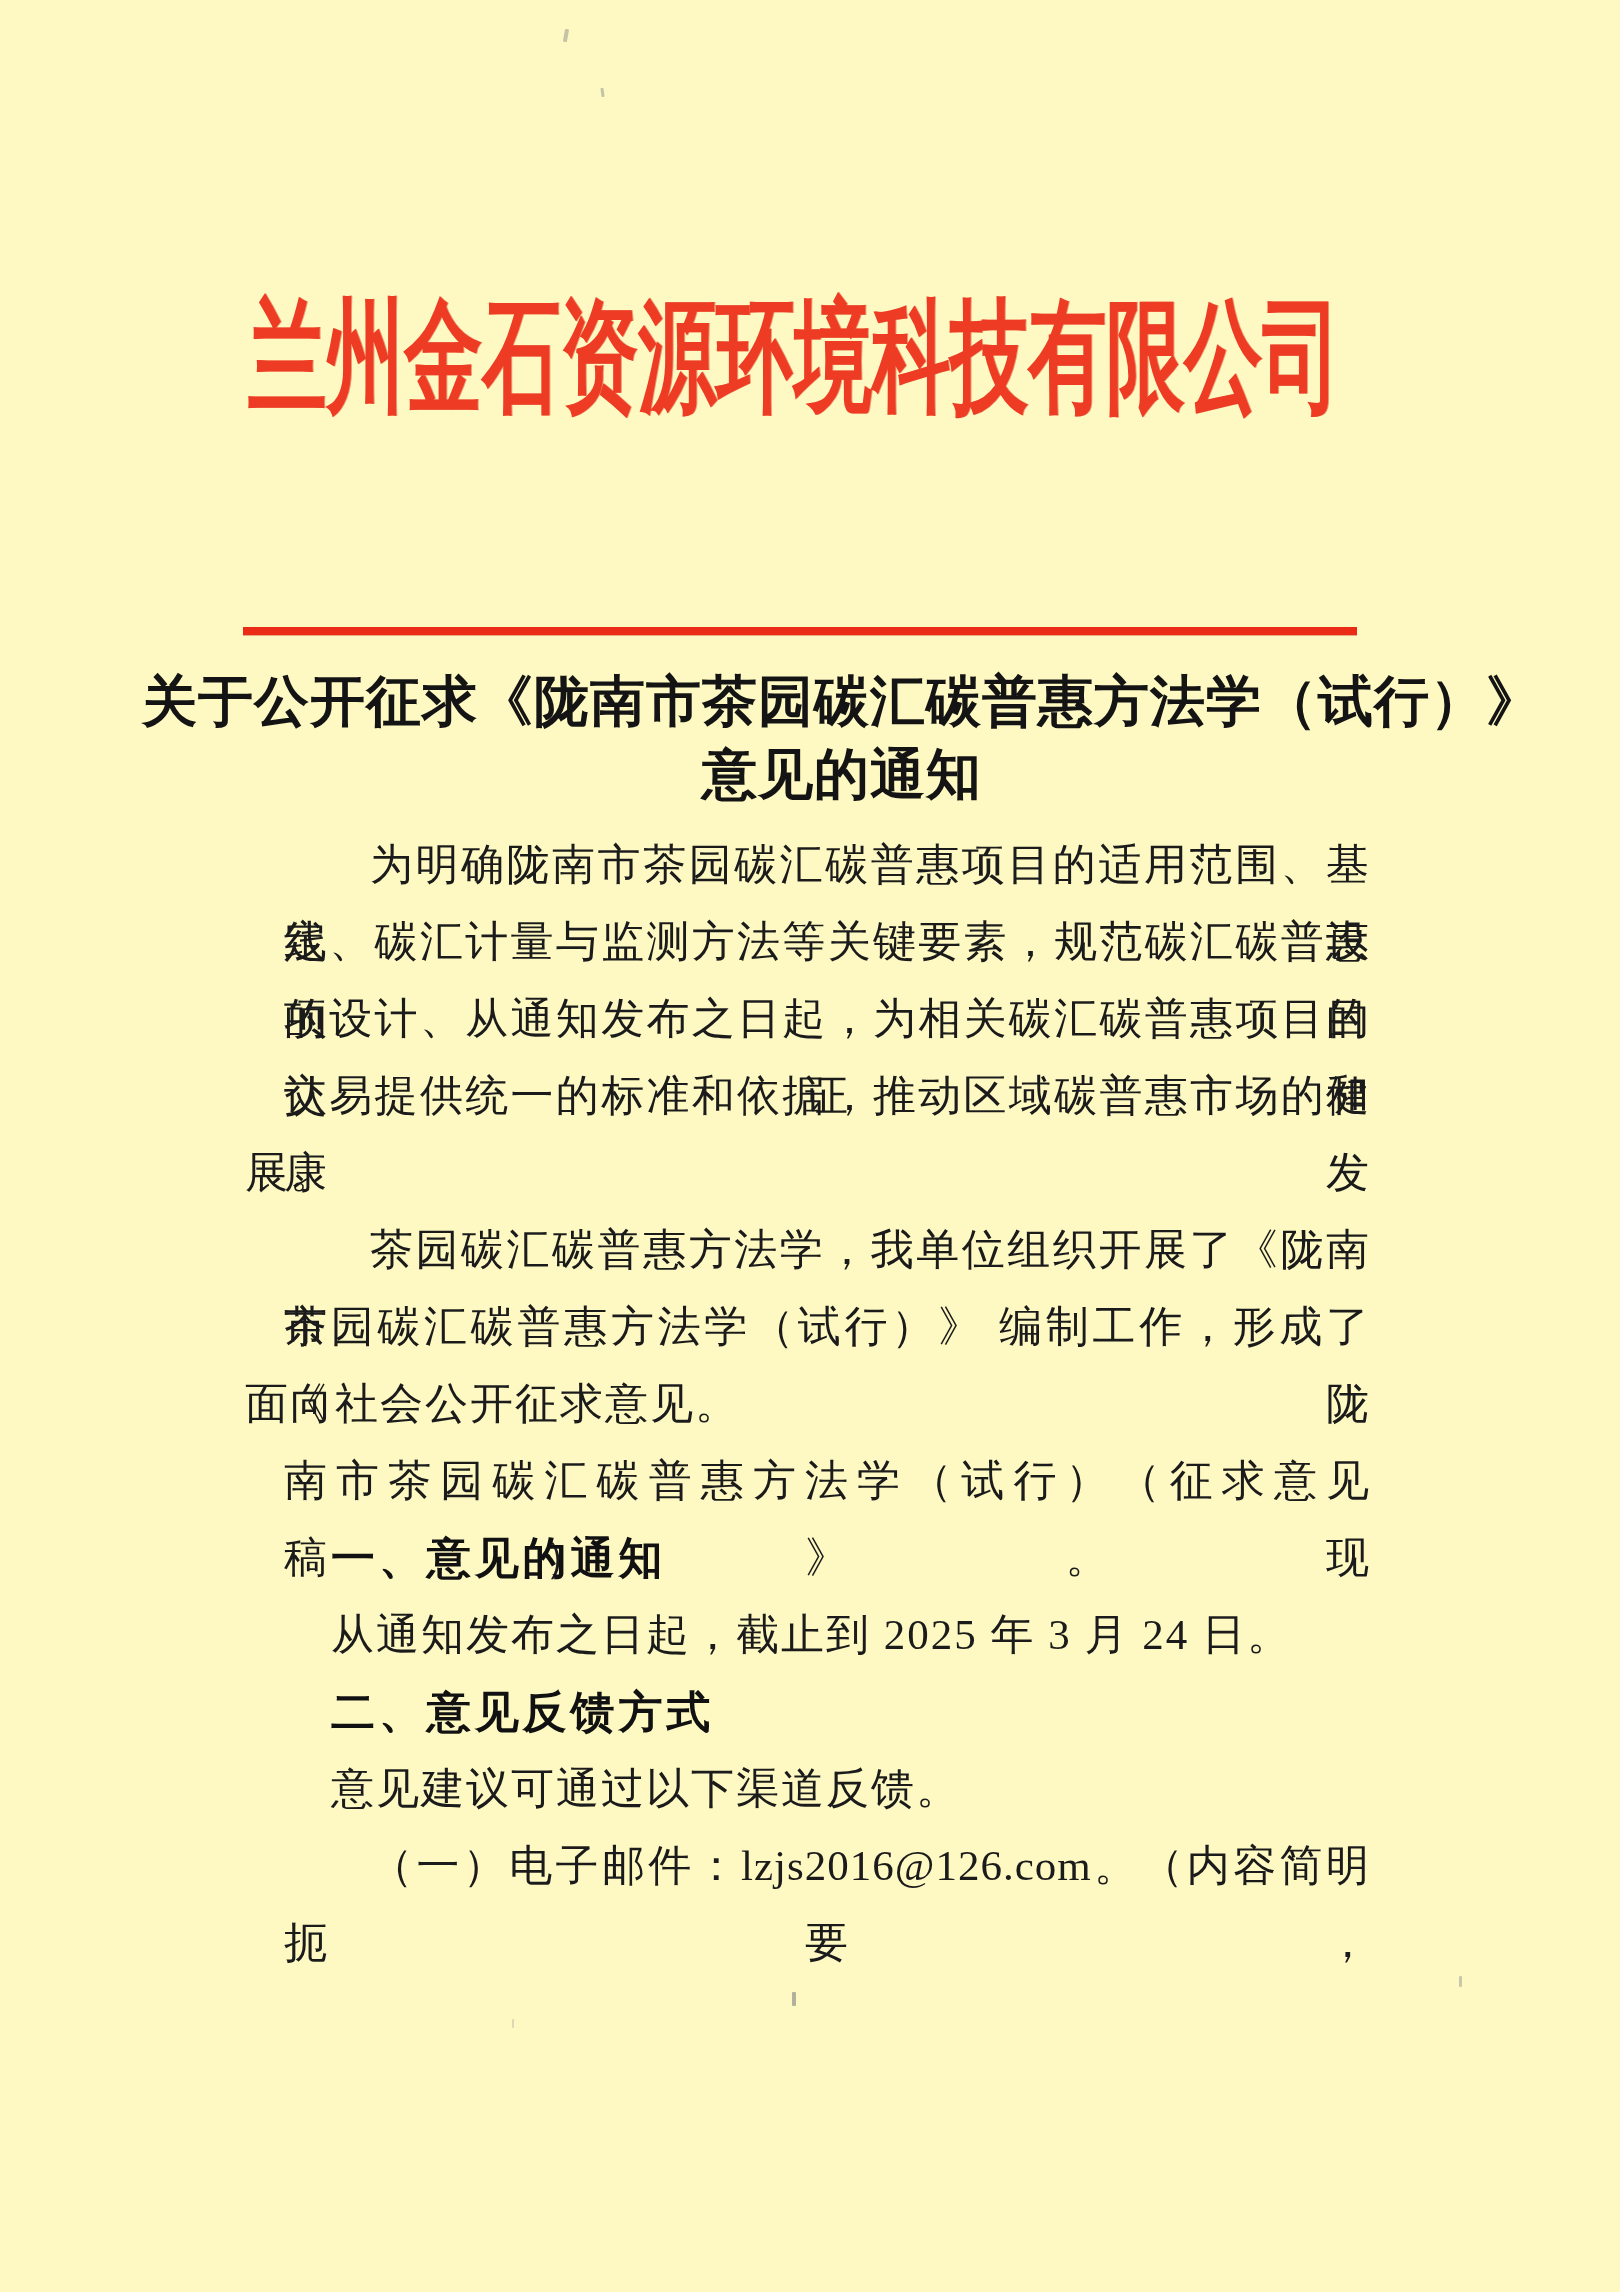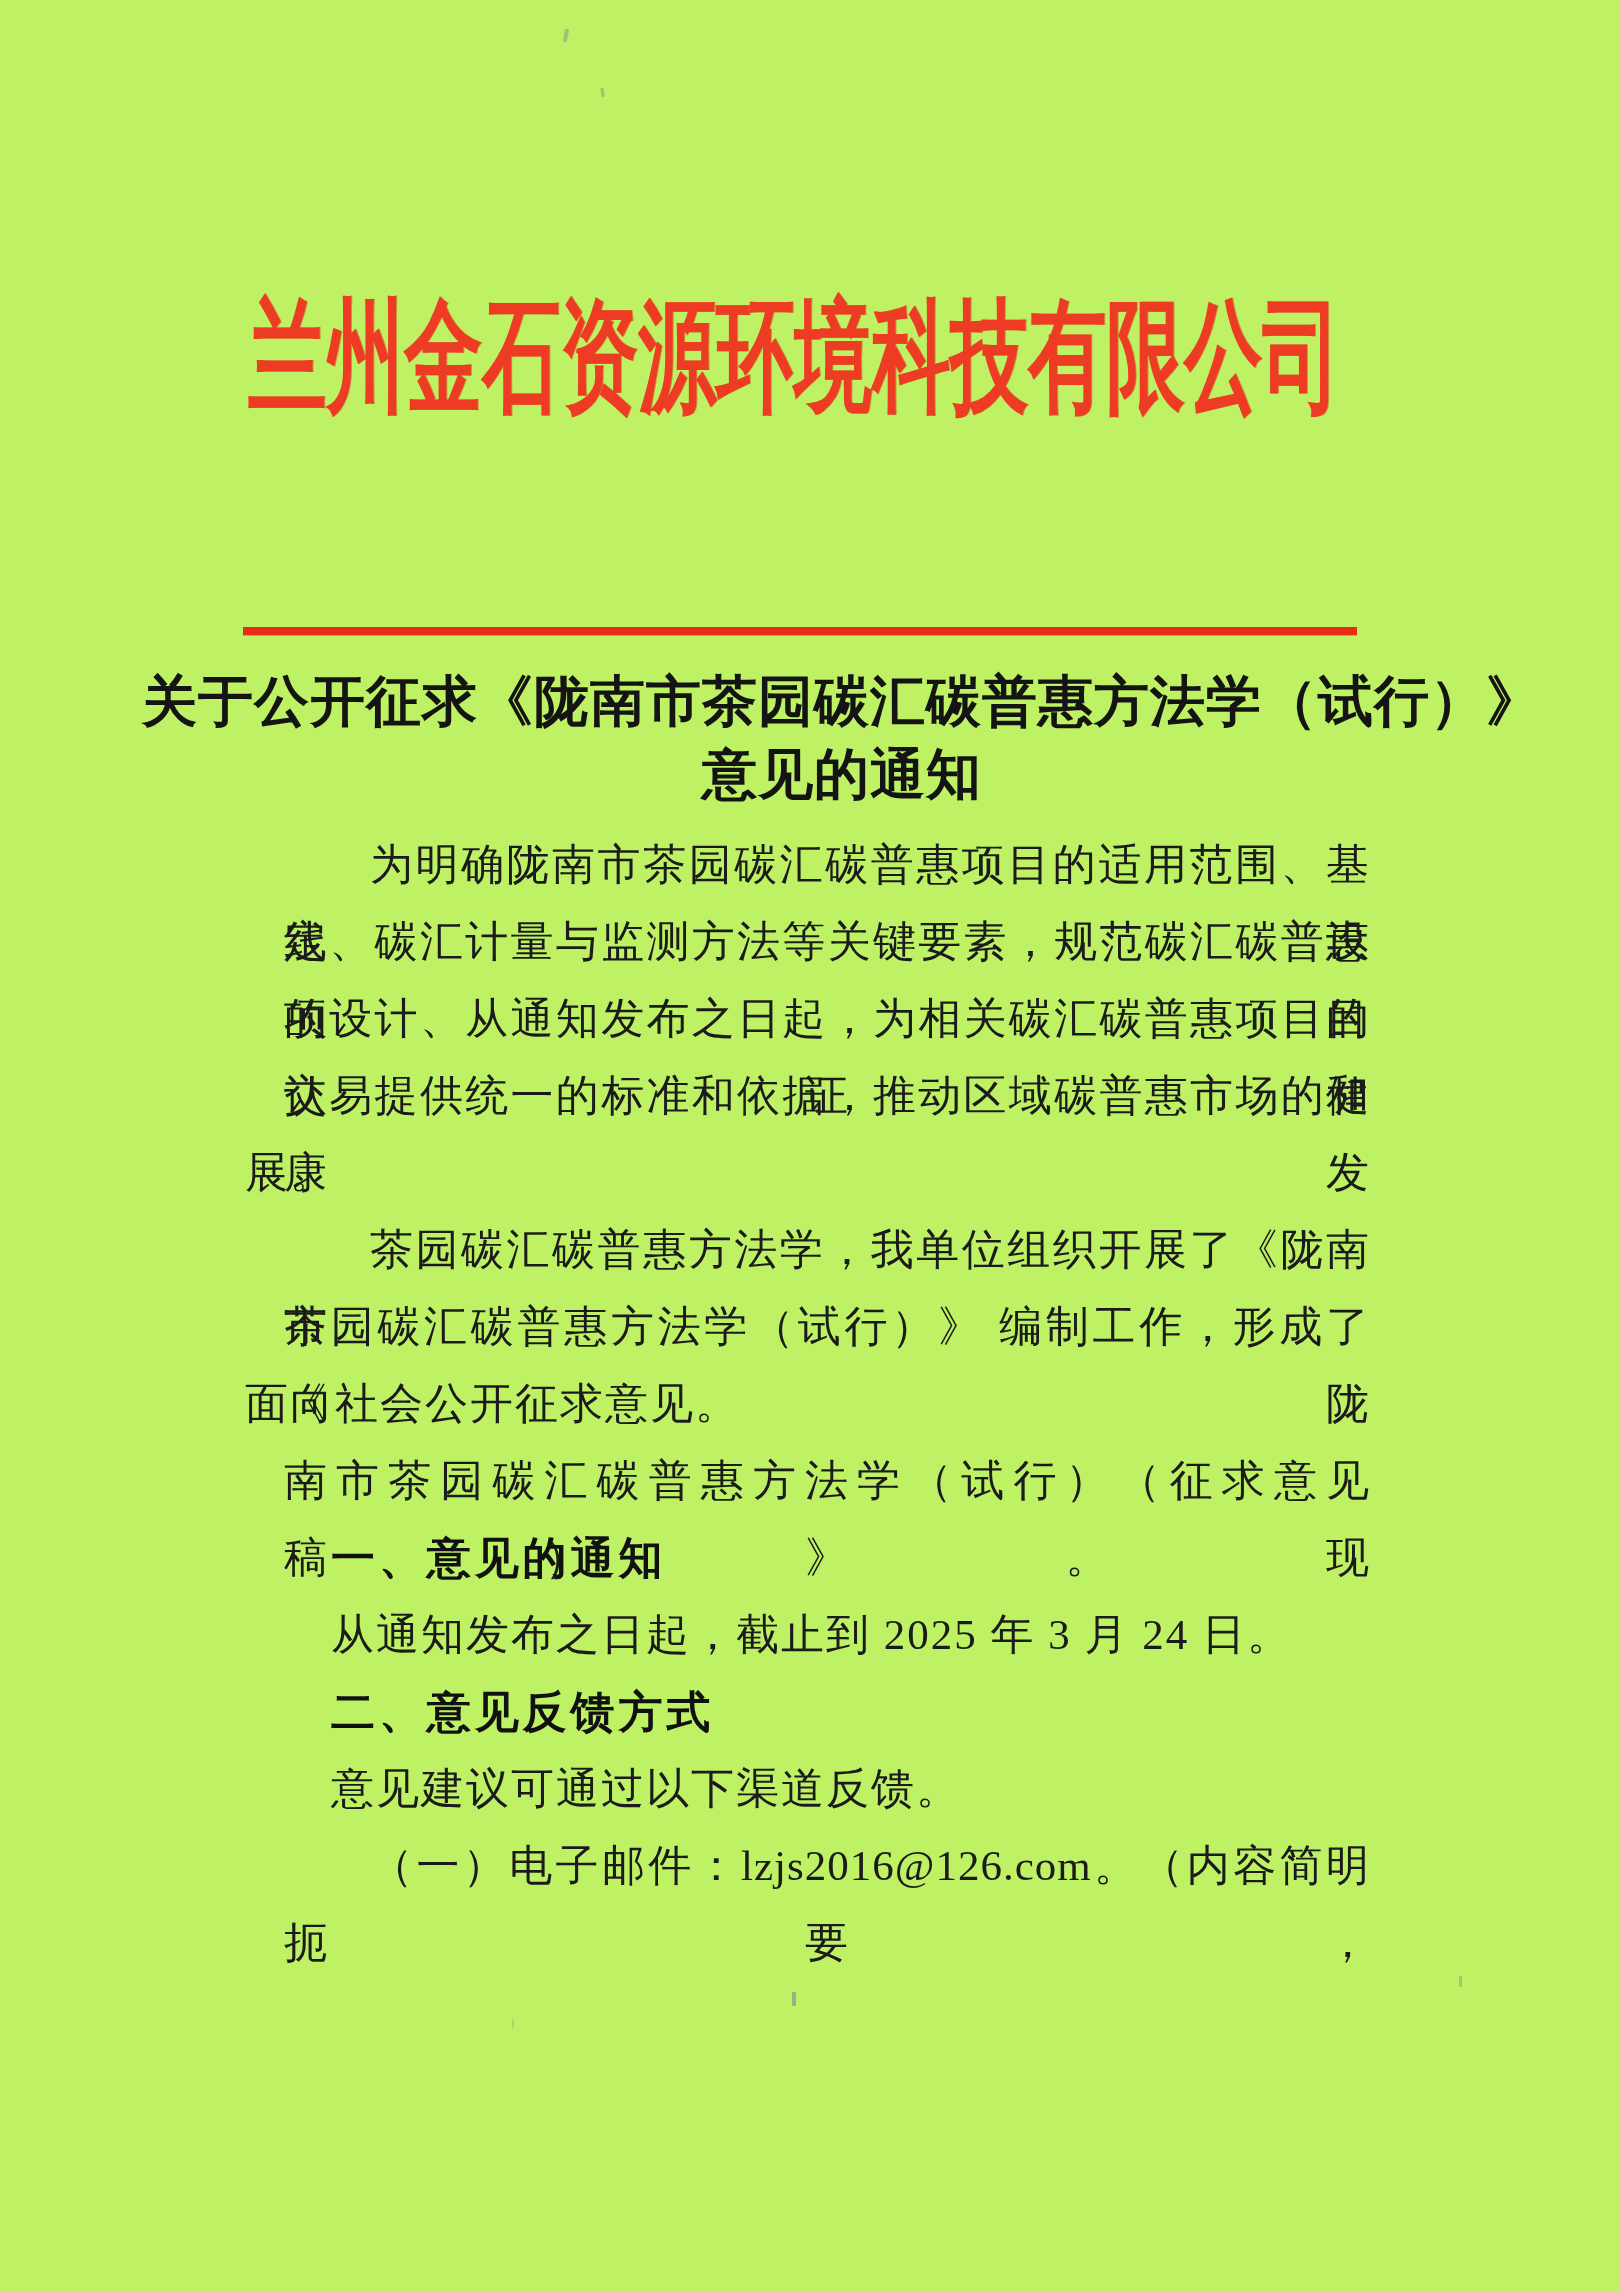--- a/index.html
+++ b/index.html
@@ -4,21 +4,21 @@
 <style>
   html, body { margin:0; padding:0; }
   body {
     width:1620px; height:2293px;
     background:#fefefdff;
     background:#fefefd;
     position:relative;
     overflow:hidden;
     font-family:"Liberation Serif", serif;
   }
-  .page { position:absolute; inset:0; background:#bef264; }
+  .page { position:absolute; inset:0; background:#fef9c3; }
 
   
   .letterhead {
     position:absolute;
     top:293px; left:-15.7px; width:1620px;
     text-align:center;
     font-family:"Liberation Serif", serif;
     font-weight:bold;
     font-size:78px;
     line-height:82px;

